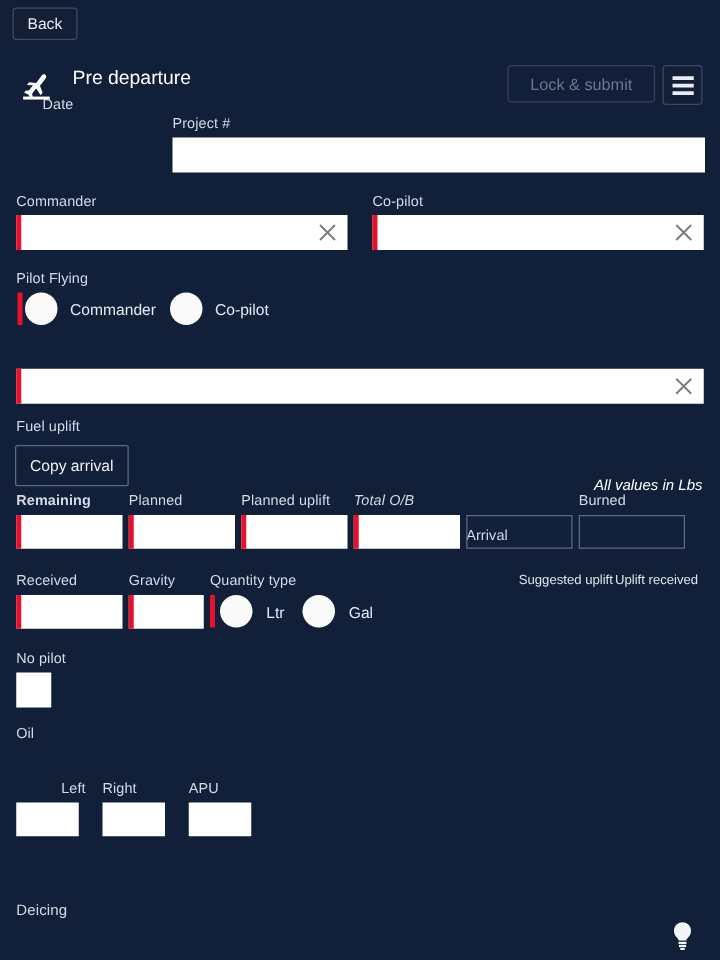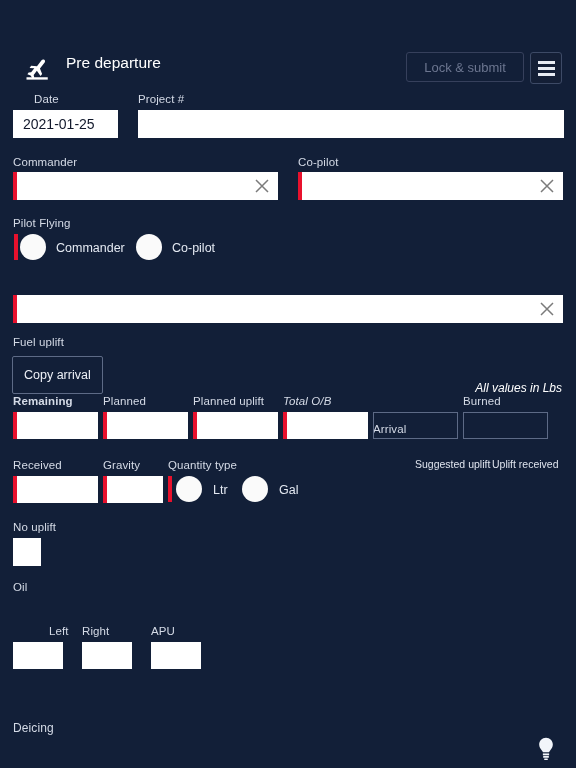--- a/index.html
+++ b/index.html
@@ -16,21 +16,21 @@
   .back-btn {
     position: absolute; left: 10px; top: 6px;
     height: 26px; padding: 0 11px;
     display: flex; align-items: center; justify-content: center;
     border: 1px solid #3d4a66; border-radius: 3px;
     background: #141f36; color: #e8ecf4;
     font-size: 12.5px; line-height: 1; cursor: pointer;
   }
 
   
-  .title-row { position: absolute; left: 0; top: 46px; width: 484px; height: 44px; margin-left: 8px; }
+  .title-row { position: absolute; left: 0; top: 46px; width: 484px; height: 44px; }
   .plane-icon { position: absolute; left: 14px; top: 6px; width: 34px; height: 30px; }
   .title-text {
     position: absolute; left: 58px; top: 8px;
     font-size: 15.5px; color: #ffffff; font-weight: 400;
   }
   .lock-btn {
     position: absolute; left: 406px; top: 52px;
     width: 118px; height: 30px;
     display: flex; align-items: center; justify-content: center;
     border: 1px solid #36405c; border-radius: 3px;
@@ -72,21 +72,21 @@
 
   .radio {
     position: absolute; width: 26px; height: 26px;
     border-radius: 50%; background: #fafafa; cursor: pointer;
   }
   .radio-bar { position: absolute; width: 4px; height: 26px; background: #e8112d; }
   .radio-lbl { position: absolute; color: #e4e9f2; font-size: 12.5px; }
 
   .copy-btn {
     position: absolute; left: 12px; top: 356px;
-    height: 38px; padding: 0 11px;
+    height: 33px; padding: 0 11px;
     display: flex; align-items: center; justify-content: center;
     border: 1px solid #5d6a86; border-radius: 2px;
     background: transparent; color: #eef1f7; font-size: 12.5px; cursor: pointer;
   }
   .units {
     position: absolute; right: 14px; top: 381px;
     font-size: 12px; font-style: italic; color: #ffffff; margin-left: 48px;
   }
   .checkbox {
     position: absolute; left: 13px; top: 538px;
@@ -96,20 +96,25 @@
     position: absolute; left: 533px; top: 734px;
     width: 26px; height: 28px; cursor: pointer;
   }
   .hint { position: absolute; color: #dfe4ee; font-size: 10.5px; white-space: nowrap; }
 </style>
 </head>
 <body>
 
 <div class="screen">
 
+  <div class="backbar">
+    <div class="back-btn">
+      <span>Back</span>
+    </div>
+  </div>
 
   <div class="title-row">
     <span class="plane-icon">
       <svg viewBox="0 0 24 24" width="34" height="30">
         <path fill="#ffffff" d="M2.5 11.4 3.9 9.9l4.6 1.1 4.3-4.4c.6-.6 1.6-.6 2.2 0 .6.6.6 1.6 0 2.2l-4.4 4.3 1.1 4.6-1.5 1.4-2.3-4.6-3 3 .2 2-1.2 1.2-1.5-3.1L0 16.1l1.2-1.2 2 .2 3-3z" transform="translate(2,0) rotate(-8 12 12)"></path>
         <rect x="2" y="20.2" width="17" height="1.9" fill="#ffffff"></rect>
       </svg>
     </span>
     <span class="title-text">Pre departure</span>
   </div>
@@ -117,24 +122,21 @@
   <div class="lock-btn">
     <span>Lock &amp; submit</span>
   </div>
 
   <div class="menu-btn">
     <i></i>
     <i></i>
     <i></i>
   </div>
 
-  <span class="lbl" style="left:13px; top:93px;padding-left:21px;">Date</span>
-  <div class="fld" style="left:13px; top:110px; width:105px; height:28px;">
-    <span class="val">2021-01-25</span>
-  </div>
+  <span class="lbl" style="left:13px; top:78px;padding-left:21px;">Date</span>
 
   <span class="lbl" style="left:138px; top:93px;">Project #</span>
   <div class="fld" style="left:138px; top:110px; width:426px; height:28px;">
     <span class="val"></span>
   </div>
 
   <span class="lbl" style="left:13px; top:156px;">Commander</span>
   <div class="fld req" style="left:13px; top:172px; width:265px; height:28px;">
     <span class="val"></span>
     <span class="clear">
@@ -220,21 +222,21 @@
   <span class="lbl" style="left:168px; top:459px;">Quantity type</span>
   <span class="radio-bar" style="left:168px; top:476px;"></span>
   <span class="radio" style="left:176px; top:476px;"></span>
   <span class="radio-lbl" style="left:213px; top:483px;">Ltr</span>
   <span class="radio" style="left:242px; top:476px;"></span>
   <span class="radio-lbl" style="left:279px; top:483px;">Gal</span>
 
   <span class="hint" style="left:415px; top:458px;">Suggested uplift</span>
   <span class="hint" style="left:492px; top:458px;">Uplift received</span>
 
-  <span class="lbl" style="left:13px; top:521px;">No uplift</span>
+  <span class="lbl" style="left:13px; top:521px;">No pilot</span>
   <span class="checkbox"></span>
 
   <span class="lbl" style="left:13px; top:581px;">Oil</span>
 
   <span class="lbl" style="left:13px; top:625px;padding-left:36px;">Left</span>
   <div class="fld" style="left:13px; top:642px; width:50px; height:27px;">
     <span class="val" style="left:6px;"></span>
   </div>
 
   <span class="lbl" style="left:82px; top:625px;">Right</span>

